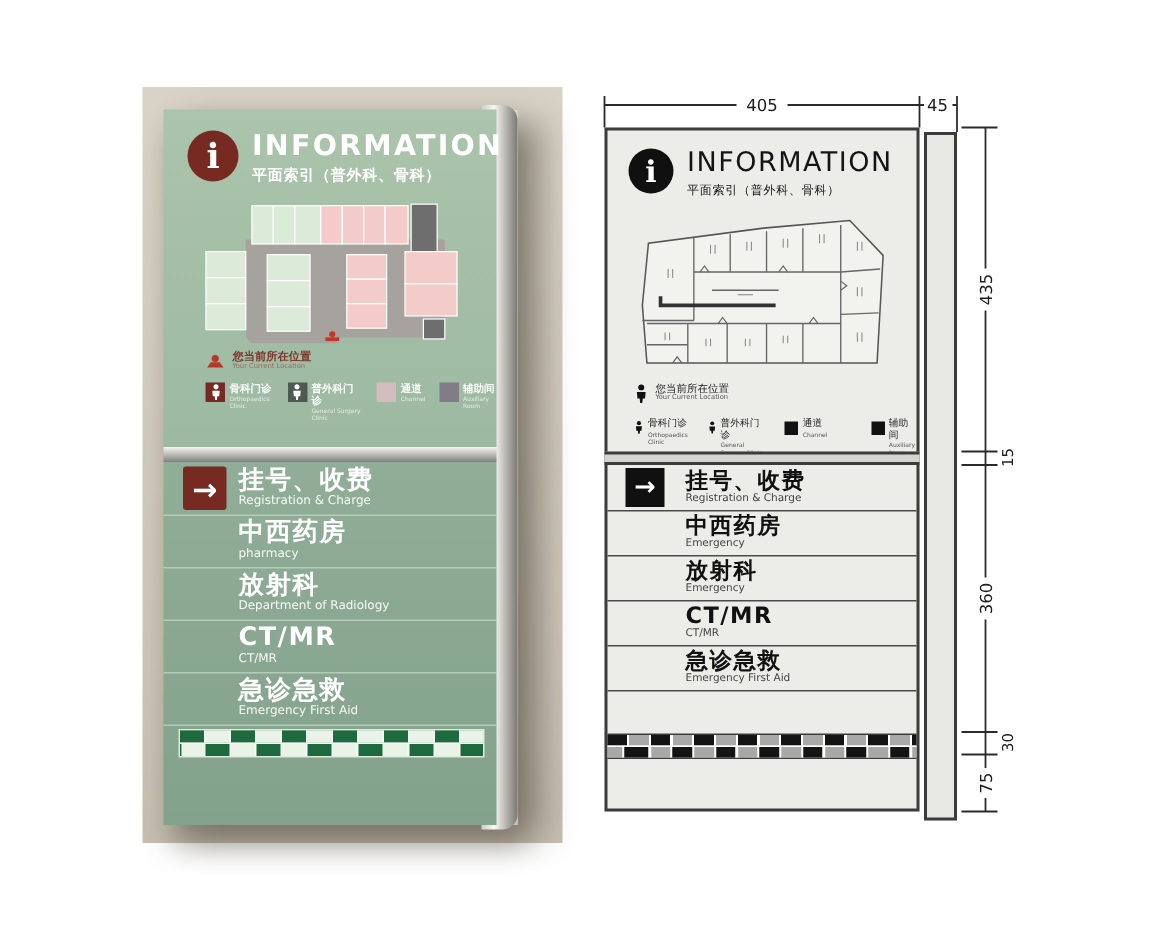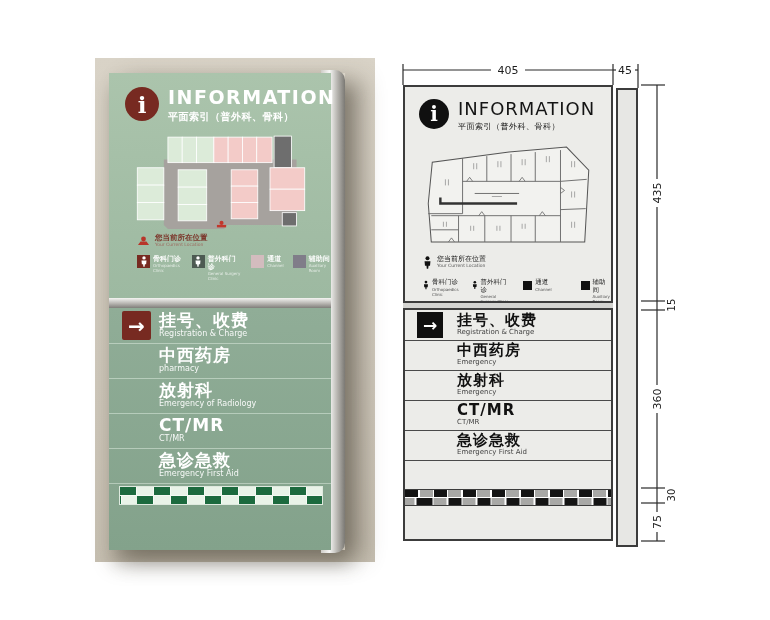--- a/index.html
+++ b/index.html
@@ -186,21 +186,21 @@
         </div>
         <div class="p-row" style="top:35px">
           <div class="p-row-txt">
               <div class="p-zh">中西药房</div>
               <div class="p-en">pharmacy</div>
             </div>
         </div>
         <div class="p-row" style="top:70px">
           <div class="p-row-txt">
               <div class="p-zh">放射科</div>
-              <div class="p-en">Emergency of Radiology</div>
+              <div class="p-en">Department of Radiology</div>
             </div>
         </div>
         <div class="p-row" style="top:105px">
           <div class="p-row-txt">
               <div class="p-zh">CT/MR</div>
               <div class="p-en">CT/MR</div>
             </div>
         </div>
         <div class="p-row" style="top:140px">
           <div class="p-row-txt">

